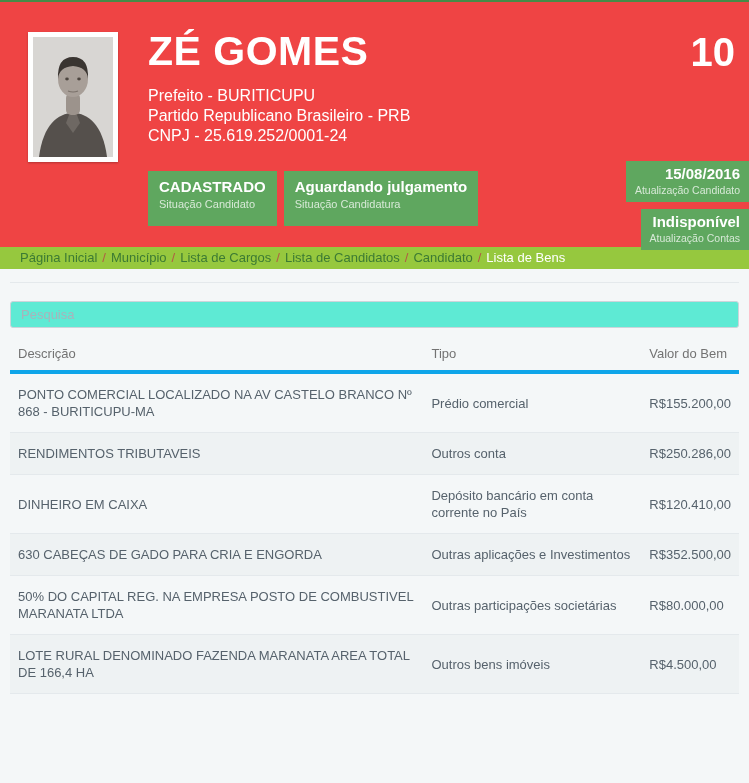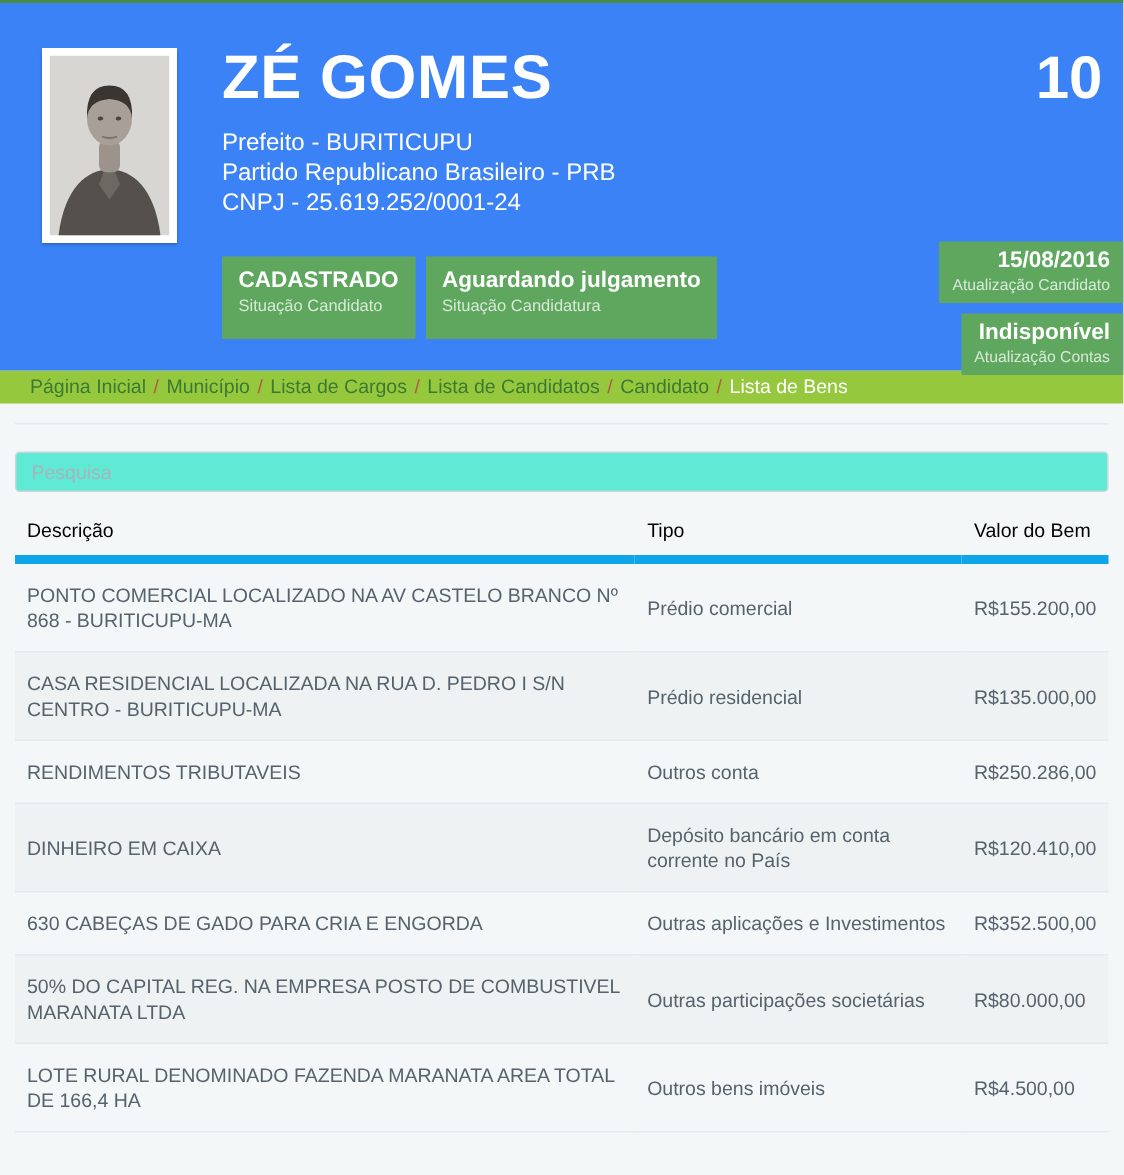--- a/index.html
+++ b/index.html
@@ -7,21 +7,21 @@
   body {
     height:783px; overflow:hidden;
     background:#f4f7f8;
     font-family:"Liberation Sans","DejaVu Sans",sans-serif;
     -webkit-font-smoothing:antialiased;
   }
   .page { width:749px; height:783px; position:relative; }
 
   
   .header {
-    position:relative; height:247px; background:#3b82f6;
+    position:relative; height:247px; background:#ef4444;
     border-top:2px solid #458c47;
   }
   .photo-frame {
     position:absolute; left:28px; top:30px;
     width:90px; height:130px; background:#fff; padding:5px;
     box-shadow:0 1px 2px rgba(0,0,0,.25);
   }
   .photo-frame svg { display:block; width:80px; height:120px; }
   .id-block { position:absolute; left:148px; top:26px; color:#fff; }
   .candidate-name {
@@ -69,22 +69,22 @@
   .search-input {
     display:block; width:100%; height:27px; margin-top:18px;
     border:1px solid #ccd4da; border-radius:3px; background:#5eead4;
     padding:0 10px; font-size:13px; color:#55606a;
     font-family:"Liberation Sans","DejaVu Sans",sans-serif; outline:none;
   }
   .search-input::placeholder { color:#a9b3bb; }
 
   table.bens { width:100%; border-collapse:collapse; margin-top:8px; }
   th {
-    text-align:left; font-weight:400; font-size:13px; color:#000000;
-    padding:10px 8px 9px; border-bottom:6px solid #0ea5e9;
+    text-align:left; font-weight:400; font-size:13px; color:#737373;
+    padding:10px 8px 9px; border-bottom:4px solid #0ea5e9;
   }
   td {
     font-size:13px; color:#56626c; padding:12px 8px; line-height:17px;
     border-bottom:1px solid #e4e9ec; vertical-align:middle;
   }
   .col-desc  { width:57%; }
   .col-tipo  { width:30%; }
   .col-valor { width:13%; text-align:left; white-space:nowrap; }
   tbody tr:nth-child(even) td { background:rgba(120,135,145,.045); }
 </style>
@@ -156,25 +156,20 @@
           <th class="col-valor">Valor do Bem</th>
         </tr>
       </thead>
       <tbody>
           <tr>
             <td class="col-desc">PONTO COMERCIAL LOCALIZADO NA AV CASTELO BRANCO Nº 868 - BURITICUPU-MA</td>
             <td class="col-tipo">Prédio comercial</td>
             <td class="col-valor">R$155.200,00</td>
           </tr>
           <tr>
-            <td class="col-desc">CASA RESIDENCIAL LOCALIZADA NA RUA D. PEDRO I S/N CENTRO - BURITICUPU-MA</td>
-            <td class="col-tipo">Prédio residencial</td>
-            <td class="col-valor">R$135.000,00</td>
-          </tr>
-          <tr>
             <td class="col-desc">RENDIMENTOS TRIBUTAVEIS</td>
             <td class="col-tipo">Outros conta</td>
             <td class="col-valor">R$250.286,00</td>
           </tr>
           <tr>
             <td class="col-desc">DINHEIRO EM CAIXA</td>
             <td class="col-tipo">Depósito bancário em conta corrente no País</td>
             <td class="col-valor">R$120.410,00</td>
           </tr>
           <tr>

